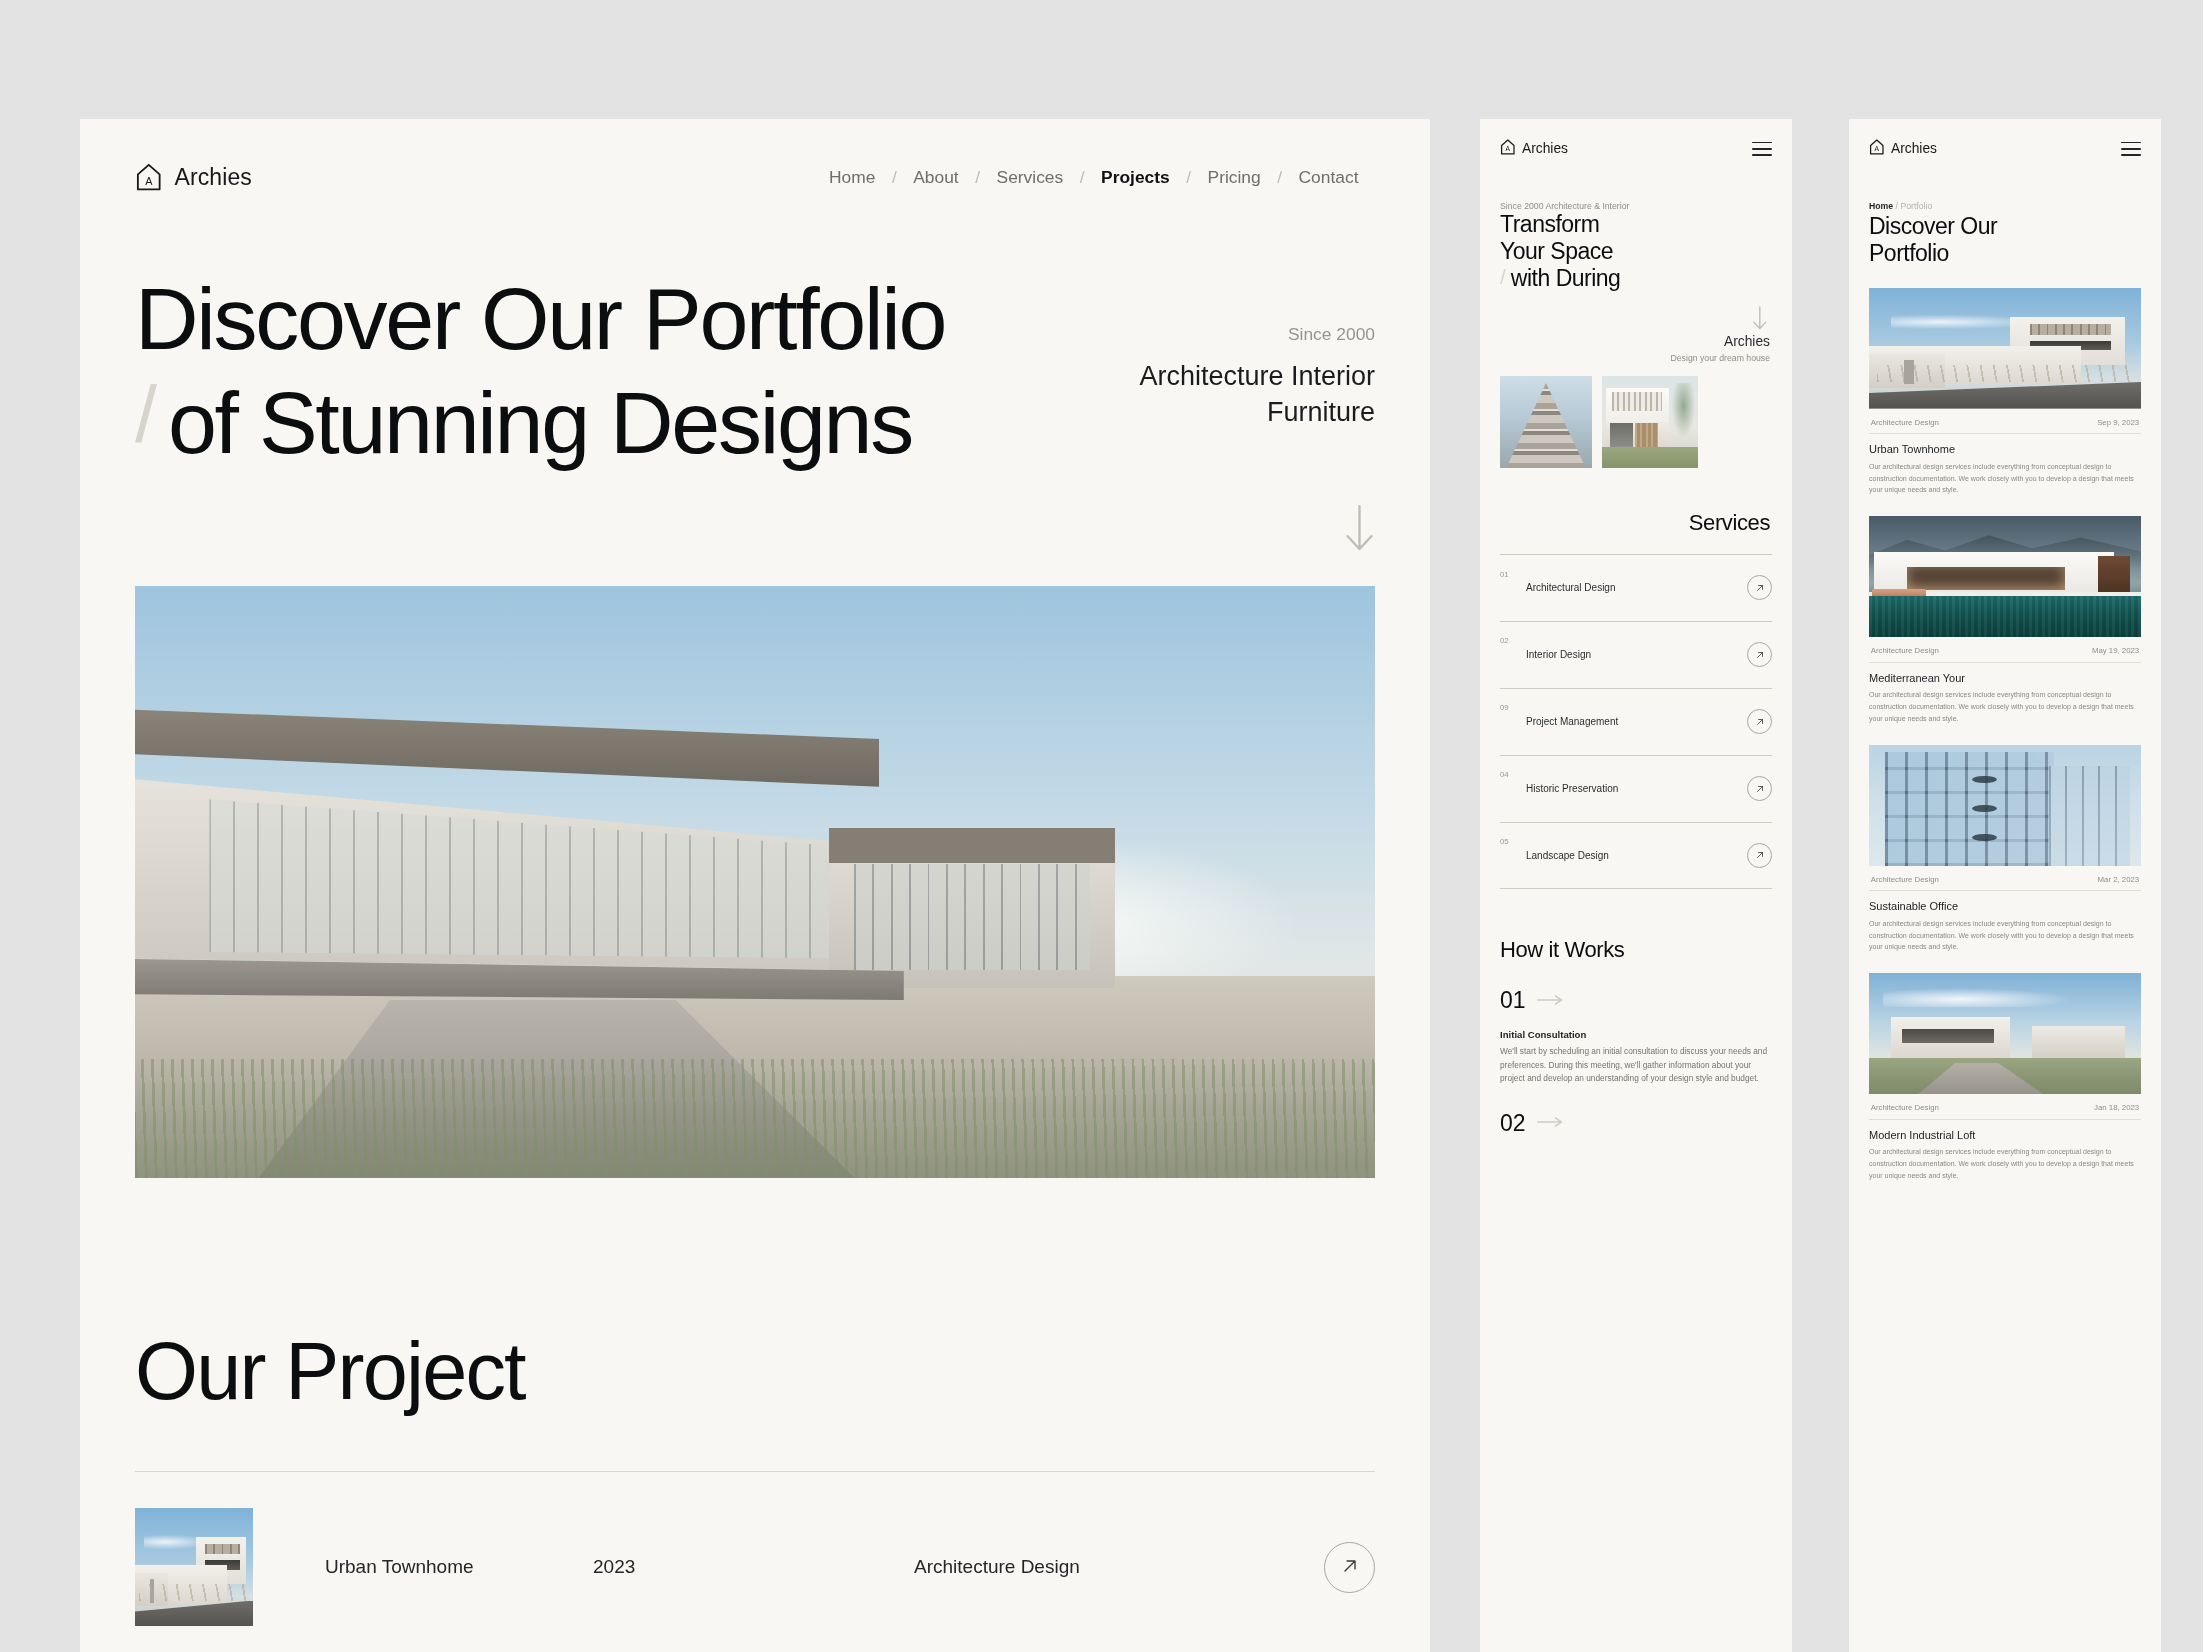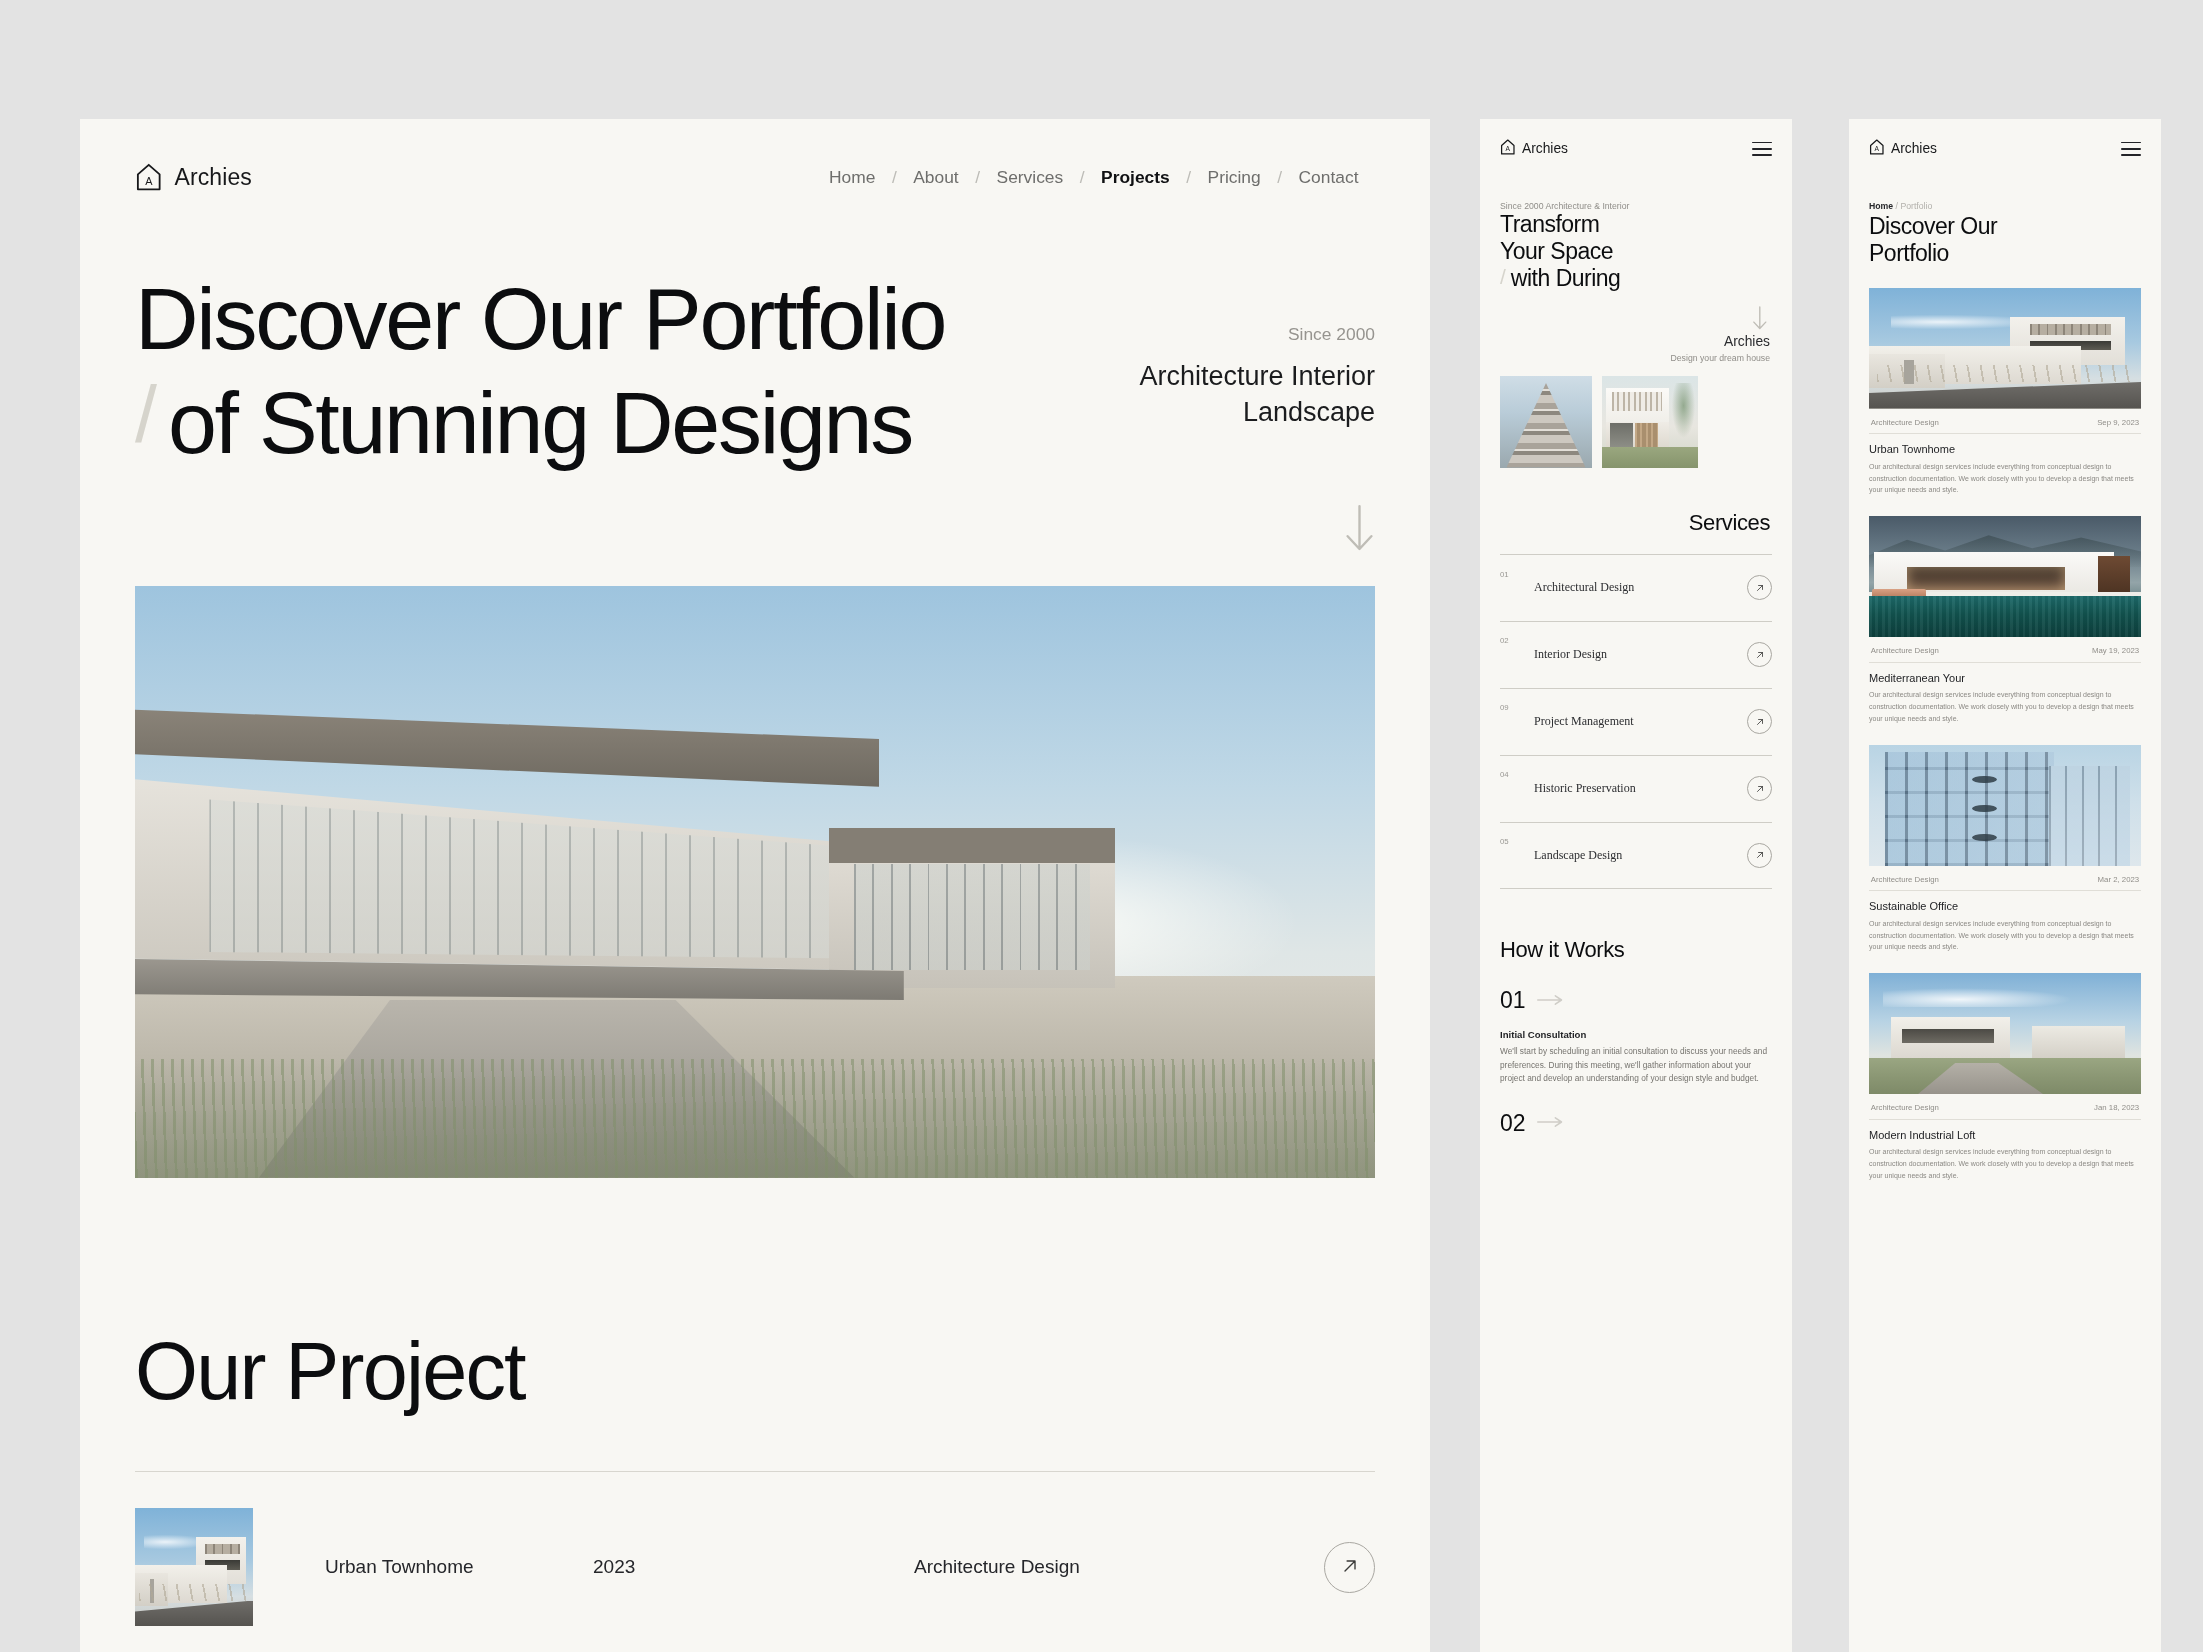--- a/index.html
+++ b/index.html
@@ -127,21 +127,21 @@
     font-size: 22px; color: #0c0d0f; letter-spacing: -0.4px;
   }
 
   .svc-list { padding: 18.4px 20px 0 20px; }
   .svc-rule { height: 0.9px; background: #cfcdc6; }
   .svc-item {
     display: flex; align-items: center; position: relative;
     height: 66px;
   }
   .svc-num { font-size: 7.8px; color: #9a9893; position: absolute; left: 0; top: 14.7px; }
-  .svc-label { font-size: 12px; color: #2c2d30; margin-left: 34px; font-family: Liberation Serif, serif; }
+  .svc-label { font-size: 10px; color: #2c2d30; margin-left: 26px; }
   .svc-btn {
     width: 25px; height: 25px; border: 0.9px solid #a9a7a1; border-radius: 50%;
     display: flex; align-items: center; justify-content: center;
     margin-left: auto;
   }
   .svc-btn svg { width: 10px; height: 10px; }
 
   .hiw-title {
     padding: 48px 20px 0 20px; font-size: 22px;
     color: #0c0d0f; letter-spacing: -0.4px;
@@ -345,21 +345,21 @@
       <div class="hero-title">
         <div class="hero-l1">Discover Our Portfolio</div>
         <div class="hero-l2row">
           <span class="hero-slash">/</span>
           <span class="hero-l2">of Stunning Designs</span>
         </div>
       </div>
       <div class="hero-side">
         <div class="hero-since">Since 2000</div>
         <div class="hero-tag">Architecture Interior</div>
-        <div class="hero-tag">Landscape</div>
+        <div class="hero-tag">Furniture</div>
       </div>
     </div>
 
     <div class="dt-arrow-down">
       <span>
         <svg class="arrow-dn" viewBox="0 0 34 52" fill="none">
           <path d="M17 2 V48 M4 35 L17 49 L30 35" stroke="#bfbdb6" stroke-width="2.6" stroke-linecap="round" stroke-linejoin="round"></path>
         </svg>
       </span>
     </div>

